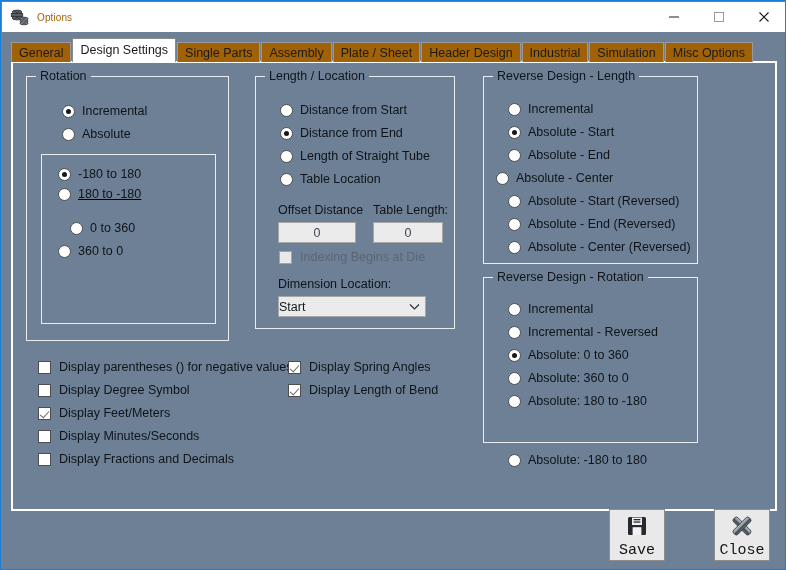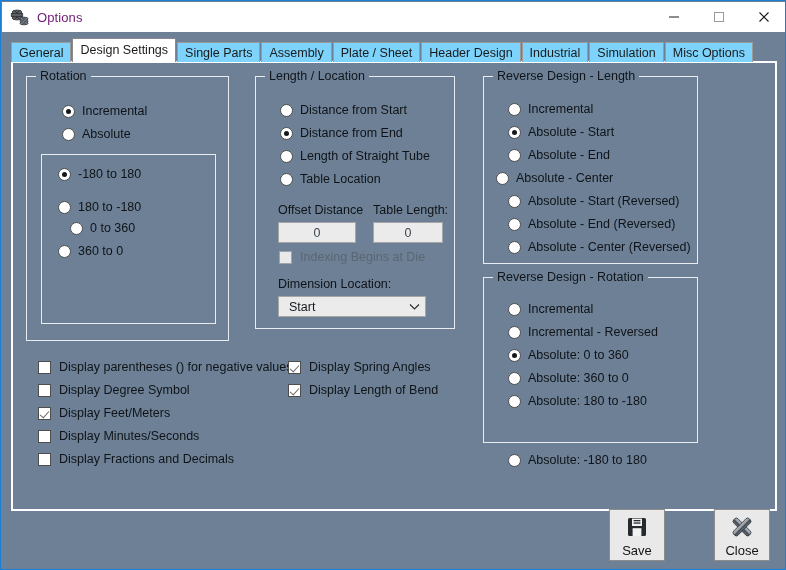--- a/index.html
+++ b/index.html
@@ -29,22 +29,22 @@
     display: flex;
     align-items: center;
   }
   #title-icon {
     width: 22px; height: 22px;
     margin-left: 7px; margin-right: 6px;
     position: relative;
     flex: 0 0 auto;
   }
   #title-text {
-    font-size: 13px;
-    color: #701a75;
+    font-size: 10px;
+    color: #a16207;
     letter-spacing: 0.1px;
   }
   .wc {
     width: 45px; height: 30px;
     display: flex; align-items: center; justify-content: center;
     flex: 0 0 auto;
   }
   .wc-spacer { flex: 1 1 auto; }
 
   
@@ -55,21 +55,21 @@
     display: flex;
     align-items: flex-end;
     z-index: 5;
   }
   .tab {
     height: 20px;
     line-height: 20px;
     padding: 0 7px;
     font-size: 12.5px;
     color: #1a1a1a;
-    background: #7dd3fc;
+    background: #a16207;
     border: 1px solid #9a9a9a;
     border-bottom: none;
     margin-right: 1px;
     box-sizing: border-box;
     white-space: nowrap;
   }
   .tab.active {
     background: #ffffff;
     height: 24px;
     line-height: 23px;
@@ -194,43 +194,44 @@
   .combo {
     position: absolute;
     background: #ebebeb;
     border: 1px solid #a6a6a6;
     box-sizing: border-box;
     display: flex;
     align-items: center;
     font-size: 12.5px;
     color: #14181d;
   }
-  .combo .cval { padding-left: 10px; flex: 1 1 auto; }
+  .combo .cval { padding-left: 0; flex: 1 1 auto; }
   .combo .carrow {
     width: 22px;
     display: flex; align-items: center; justify-content: center;
     flex: 0 0 auto;
   }
 
   
   .bigbtn {
     position: absolute;
     background: #e9e9e9;
     border: 1px solid #8d8d8d;
     box-sizing: border-box;
     display: flex;
     flex-direction: column;
     align-items: center;
     justify-content: center;
   }
   .bigbtn .bicon { height: 30px; display: flex; align-items: center; }
   .bigbtn .blabel {
-    font-size: 13px;
+    font-size: 15px;
     color: #141414;
     margin-top: 1px;
+    font-family: Liberation Mono, monospace;
   }
 </style>
 </head>
 <body>
 
 <div id="window">
 
   <div id="titlebar">
     <div id="title-icon">
       <svg width="22" height="22" viewBox="0 0 22 22">
@@ -293,21 +294,21 @@
       <div class="radio" style="left:35px; top:50px;">
         <span class="dot"></span>
         <span class="lbl">Absolute</span>
       </div>
 
       <div class="innerframe" style="left:14px; top:77px; width:175px; height:170px;">
         <div class="radio on" style="left:16px; top:12px;">
           <span class="dot"></span>
           <span class="lbl">-180 to  180</span>
         </div>
-        <div class="radio" style="left:16px; top:45px;">
+        <div class="radio" style="left:16px; top:32px;text-decoration:underline;">
           <span class="dot"></span>
           <span class="lbl">180 to  -180</span>
         </div>
         <div class="radio" style="left:28px; top:66px;">
           <span class="dot"></span>
           <span class="lbl">0 to  360</span>
         </div>
         <div class="radio" style="left:16px; top:89px;">
           <span class="dot"></span>
           <span class="lbl">360 to  0</span>

